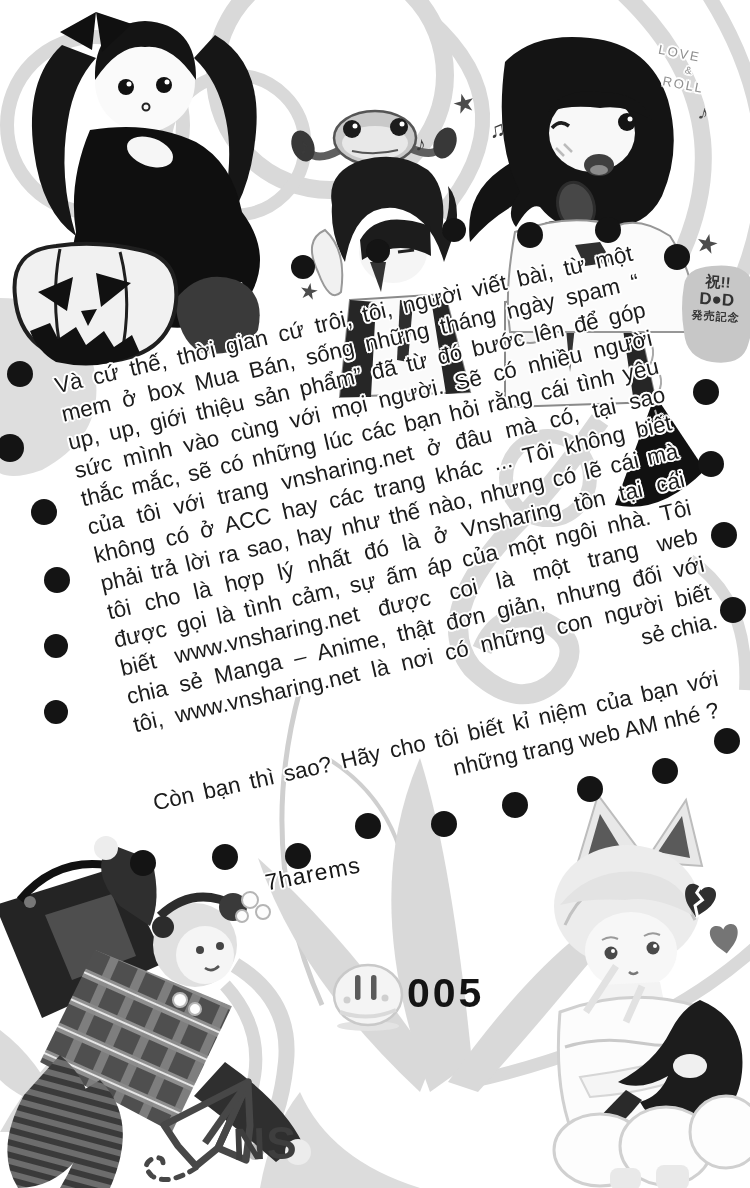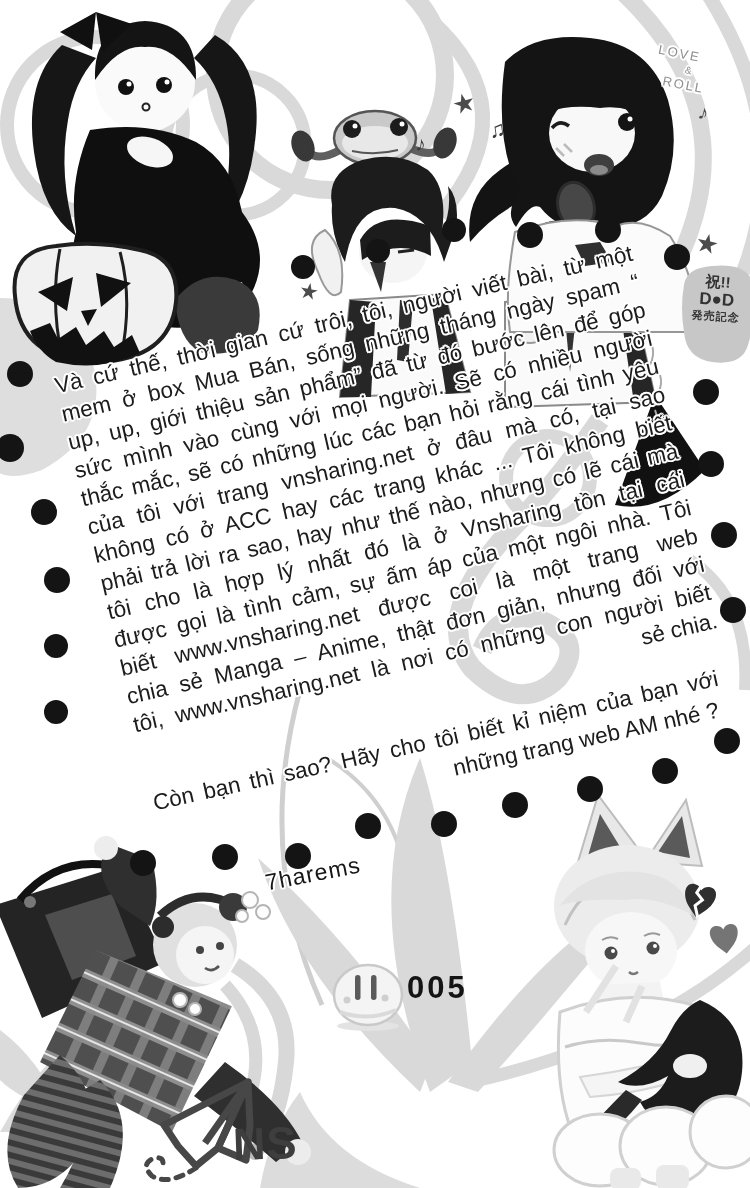--- a/index.html
+++ b/index.html
@@ -13,21 +13,21 @@
         font-size:22.5px;line-height:29px;color:#1c1c1c;}
   .mainText .ln{width:100%;text-align:justify;text-align-last:justify;white-space:normal;}
   .mainText .ln.last{text-align:right;text-align-last:right;padding-right:4px;}
   .closing{position:absolute;left:150px;top:788px;width:578px;
         transform:rotate(-12.5deg);transform-origin:0 0;
         font-size:22.5px;line-height:31px;color:#1c1c1c;}
   .closing .ln1{text-align:justify;text-align-last:justify;}
   .closing .ln2{text-align:right;padding-right:6px;}
   .credit{position:absolute;left:263px;top:870px;font-size:23px;color:#161616;
         transform:rotate(-11deg);transform-origin:0 0;letter-spacing:1px;}
-  .pageNum{position:absolute;left:407px;top:970px;font-size:31px;font-weight:bold;
+  .pageNum{position:absolute;left:407px;top:970px;font-size:41px;font-weight:bold;
         color:#141414;letter-spacing:3px;}
   .logoNS{position:absolute;left:233px;top:1118px;font-size:45px;font-weight:bold;
         color:#3e3e3e;transform:rotate(-2deg);letter-spacing:1px;}
   .sign{position:absolute;left:681px;top:273px;width:72px;transform:rotate(4deg);
         text-align:center;color:#333;font-weight:bold;line-height:1.15;}
   .sign .s1{font-size:15px;} .sign .s2{font-size:17px;} .sign .s3{font-size:11px;letter-spacing:1px;}
   .loveroll{position:absolute;left:655px;top:50px;width:90px;transform:rotate(11deg);
         color:#8f8f8f;font-size:13px;letter-spacing:2px;line-height:15px;}
   .loveroll .amp{margin-left:30px;font-size:10px;}
   .loveroll .roll{margin-left:10px;}

